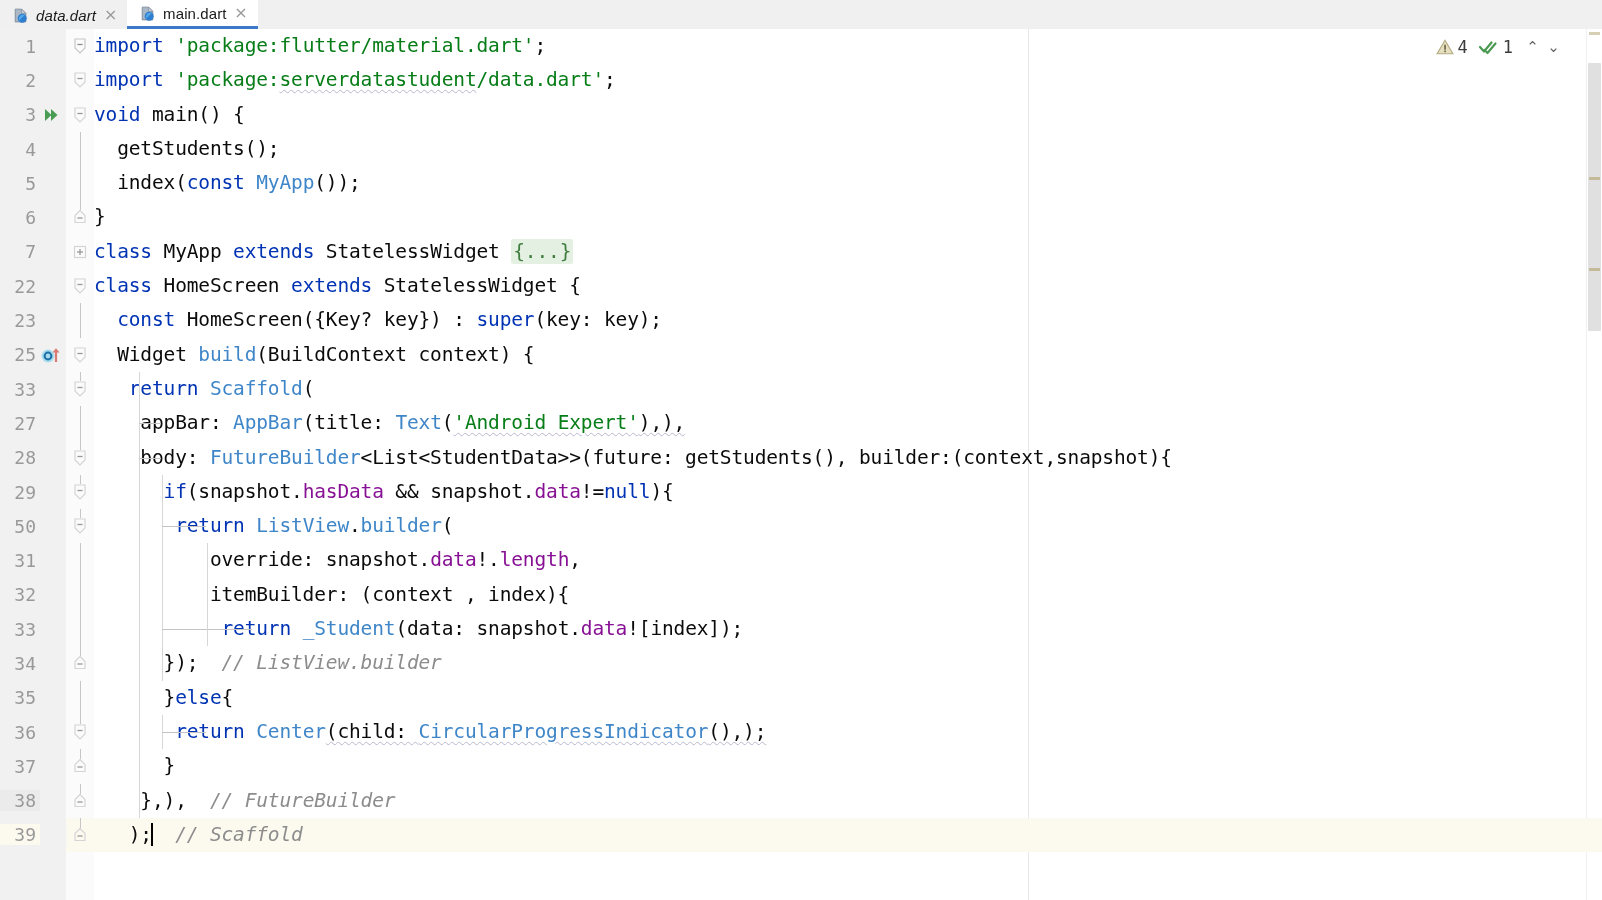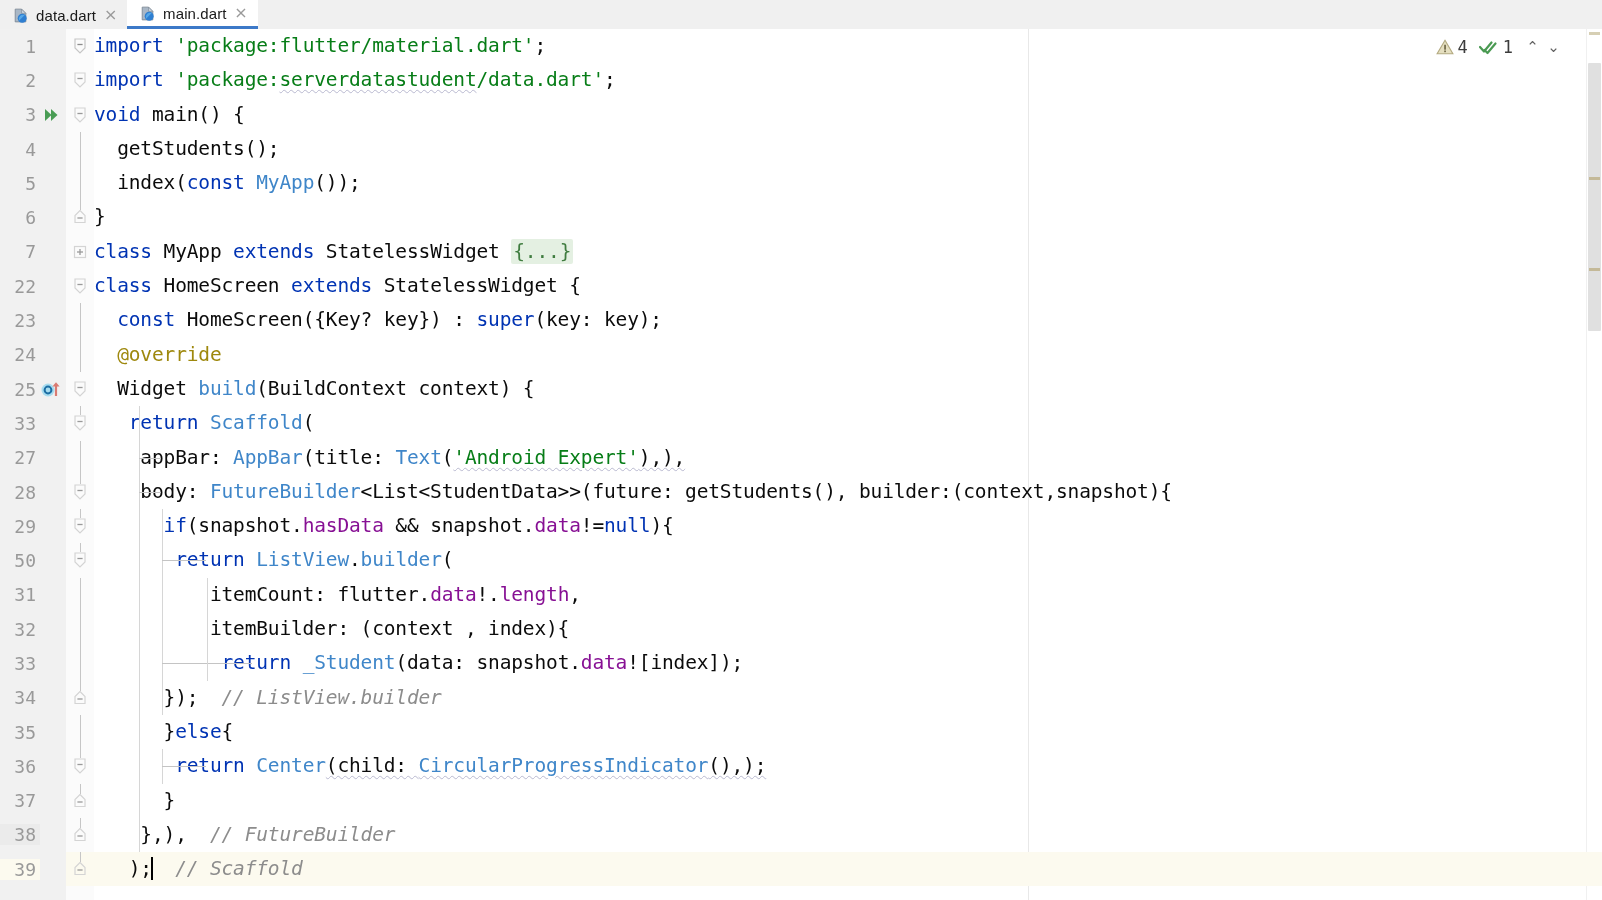--- a/index.html
+++ b/index.html
@@ -28,21 +28,21 @@
     height: 28px;
     display: flex;
     align-items: center;
     padding: 0 9px 0 12px;
     gap: 7px;
     font-size: 15px;
     color: #1a1a1a;
     cursor: default;
     box-sizing: border-box;
   }
-  .tab.inactive { background: #f0f0f0; }
+  .tab.inactive { background: #f0f0f0; font-style: italic; }
   .tab.active {
     background: #ffffff;
     border-bottom: 3px solid #3c79c8;
     height: 29px;
   }
   .tab-label { white-space: nowrap; letter-spacing: 0.1px; }
   .tab-close {
     color: #9a9a9a;
     font-size: 16px;
     line-height: 1;
@@ -435,28 +435,20 @@
 
     <div class="row">
       <div class="lnum">23</div>
       <div class="gutter-icon"></div>
       <div class="fold-cell">
         <span class="foldline" style="top:0;height:34.3px;"></span>
       </div>
       <div class="code-cell"><span class="pln">  </span><span class="kw">const</span> <span class="pln">HomeScreen({Key? key}) : </span><span class="kw">super</span><span class="pln">(key: key);</span></div>
     </div>
 
-    <div class="row">
-      <div class="lnum">24</div>
-      <div class="gutter-icon"></div>
-      <div class="fold-cell">
-        <span class="foldline" style="top:0;height:34.3px;"></span>
-      </div>
-      <div class="code-cell"><span class="pln">  </span><span class="ann">@override</span></div>
-    </div>
 
     <div class="row">
       <div class="lnum">25</div>
       <div class="gutter-icon">
         <span style="position:absolute;left:1px;top:7px;">
           <svg width="24" height="20" viewBox="0 0 24 20">
             <circle cx="7" cy="11" r="6.5" fill="#9ad8ef" opacity="0.85"></circle>
             <circle cx="7" cy="11" r="3.4" fill="none" stroke="#1c6ea4" stroke-width="2"></circle>
             <path d="M15 17 V5" stroke="#d97b72" stroke-width="2.2"></path>
             <path d="M15 3.2 L18.6 7.4 L11.4 7.4 Z" fill="#d97b72"></path>
@@ -542,21 +534,21 @@
       </div>
       <div class="code-cell"><span class="iguide" style="left:45px;"></span><span class="iguide" style="left:68px;"></span><span class="ibranch" style="left:68px;width:44px;"></span><span class="pln">       </span><span class="kw">return</span> <span class="typ">ListView</span><span class="pln">.</span><span class="typ">builder</span><span class="pln">(</span></div>
     </div>
 
     <div class="row">
       <div class="lnum">31</div>
       <div class="gutter-icon"></div>
       <div class="fold-cell">
         <span class="foldline" style="top:0;height:34.3px;"></span>
       </div>
-      <div class="code-cell"><span class="iguide" style="left:45px;"></span><span class="iguide" style="left:68px;"></span><span class="iguide" style="left:113px;"></span><span class="pln">          itemCount: flutter.</span><span class="fld">data</span><span class="pln">!.</span><span class="fld">length</span><span class="pln">,</span></div>
+      <div class="code-cell"><span class="iguide" style="left:45px;"></span><span class="iguide" style="left:68px;"></span><span class="iguide" style="left:113px;"></span><span class="pln">          override: snapshot.</span><span class="fld">data</span><span class="pln">!.</span><span class="fld">length</span><span class="pln">,</span></div>
     </div>
 
     <div class="row">
       <div class="lnum">32</div>
       <div class="gutter-icon"></div>
       <div class="fold-cell">
         <span class="foldline" style="top:0;height:34.3px;"></span>
       </div>
       <div class="code-cell"><span class="iguide" style="left:45px;"></span><span class="iguide" style="left:68px;"></span><span class="iguide" style="left:113px;"></span><span class="pln">          itemBuilder: (context , index){</span></div>
     </div>

